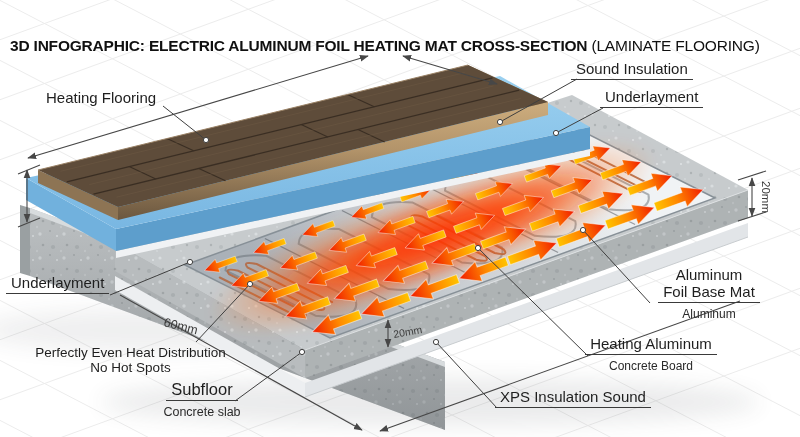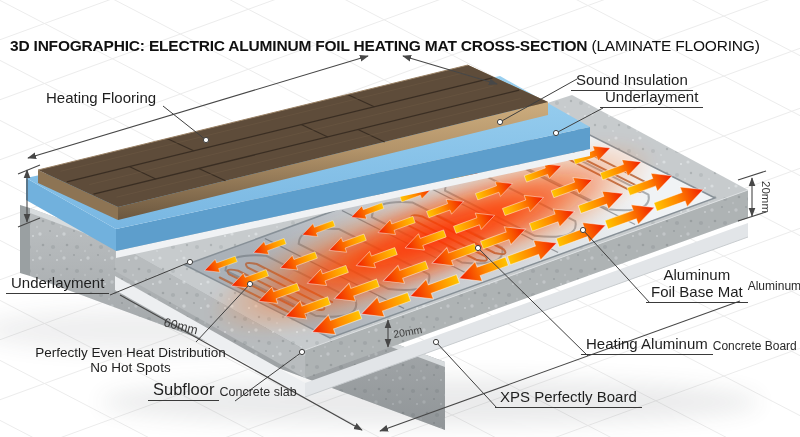--- a/index.html
+++ b/index.html
@@ -14,21 +14,21 @@
     position:absolute; left:10px; top:9px;
     font-size:15.5px; font-weight:700; color:#101010;
     letter-spacing:-0.2px; white-space:nowrap;margin-top:28px;
   }
   #title .reg { font-weight:400; }
   .lbl {
     position:absolute; color:#1e1e1e; font-size:15px; line-height:17px;
     white-space:nowrap;
   }
   .lbl-u { border-bottom:1.6px solid #3a3a3a; padding:0 5px 2px; display:inline-block; }
-  .stack { display:flex; align-items:center; }
+  .stack { display:flex; flex-direction:column; align-items:center; }
   .sub { font-size:12px; color:#2a2a2a; margin-top:3px; white-space:nowrap; }
   .small2 { font-size:13.5px; line-height:15px; }
 </style>
 </head>
 <body>
 
 <div id="stage">
 
 <svg id="scene-svg" width="800" height="437" viewBox="0 0 800 437">
   <defs>
@@ -285,37 +285,37 @@
     <text x="163" y="326" font-size="12.5" transform="rotate(14 163 326)">60mm</text>
     <text x="394" y="338" font-size="10.5" transform="rotate(-10 394 338)">20mm</text>
     <text x="762" y="197" font-size="11.5" text-anchor="middle" transform="rotate(90 762 197)">20mm</text>
   </g>
 </svg>
 
 <div id="title"><span>3D INFOGRAPHIC: ELECTRIC ALUMINUM FOIL HEATING MAT CROSS-SECTION</span><span class="reg"> (LAMINATE FLOORING)</span></div>
 
 <div class="lbl" style="left:46px;top:89px">Heating Flooring</div>
 
-<div class="lbl lbl-u" style="left:571px;top:71px">Sound Insulation</div>
+<div class="lbl lbl-u" style="left:571px;top:60px">Sound Insulation</div>
 
 <div class="lbl lbl-u" style="left:600px;top:88px">Underlayment</div>
 
 <div class="lbl lbl-u" style="left:6px;top:274px">Underlayment</div>
 
 <div class="lbl stack" style="left:148px;top:381px;width:108px">
   <span class="lbl-u" style="font-size:16.5px">Subfloor</span>
   <span class="sub" style="font-size:12.5px">Concrete slab</span>
 </div>
 
 <div class="lbl small2" style="left:28px;top:345px;width:205px;text-align:center;white-space:normal">
   <div>Perfectly Even Heat Distribution</div>
   <div>No Hot Spots</div>
 </div>
 
-<div class="lbl lbl-u" style="left:495px;top:388px">XPS Perfectly Board</div>
+<div class="lbl lbl-u" style="left:495px;top:388px">XPS Insulation Sound</div>
 
 <div class="lbl stack" style="left:581px;top:335px;width:140px">
   <span class="lbl-u">Heating Aluminum</span>
   <span class="sub">Concrete Board</span>
 </div>
 
 <div class="lbl stack" style="left:646px;top:266px;width:126px">
   <span class="lbl-u" style="text-align:center">
     <span style="display:block">Aluminum</span>
     <span style="display:block">Foil Base Mat</span>

